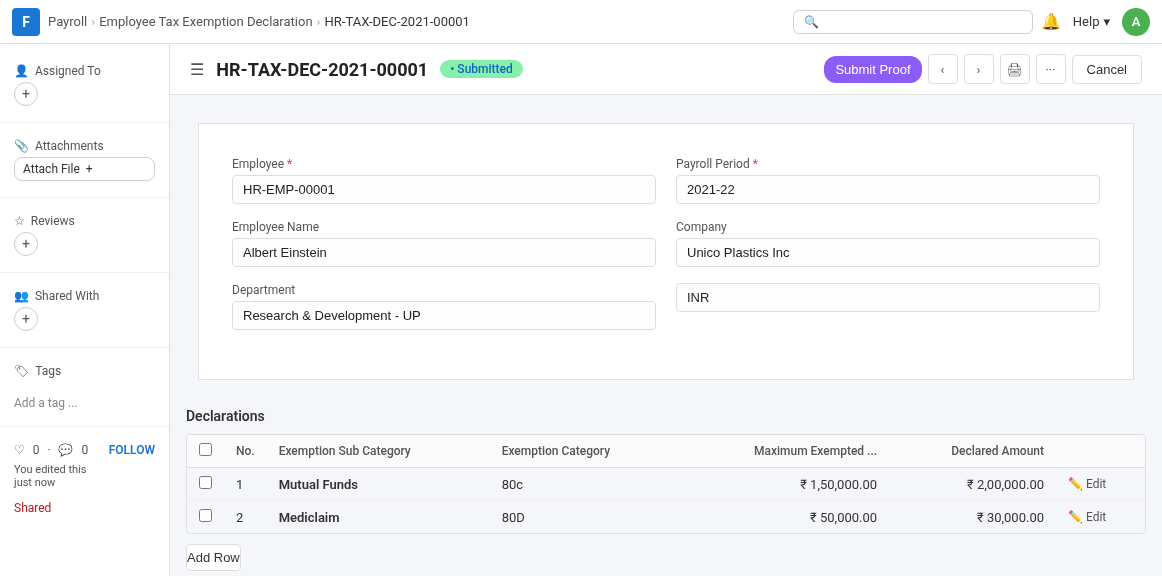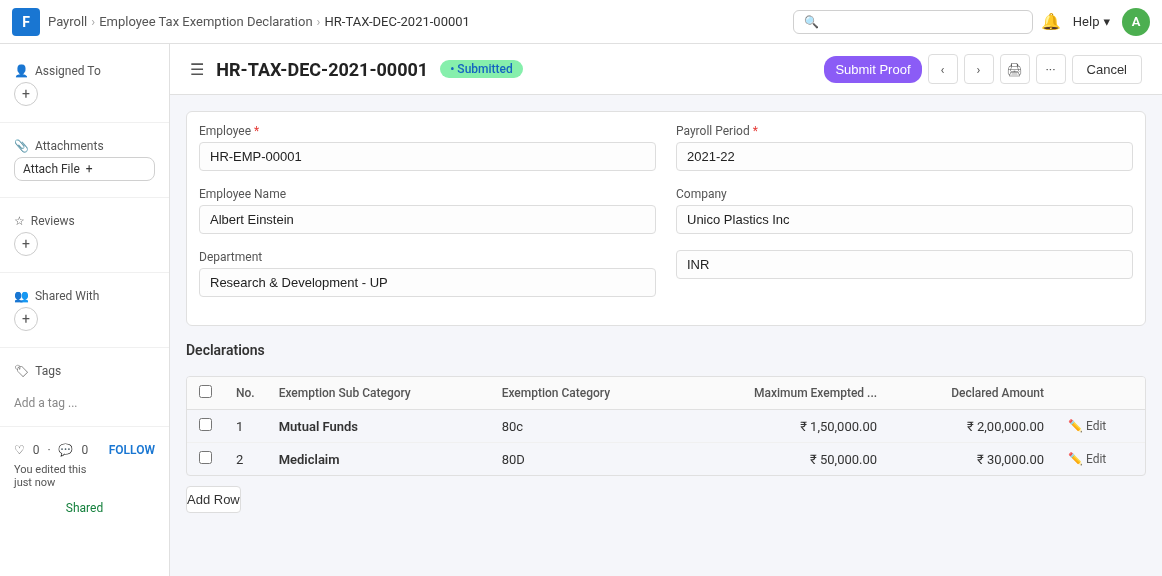--- a/index.html
+++ b/index.html
@@ -46,21 +46,21 @@
       display: flex; align-items: center; gap: 6px; border: 1px solid #d0d0d0; border-radius: 8px;
       padding: 4px 8px; cursor: pointer; font-size: 12px; color: #333; background: #fff; margin-top: 4px;
     }
     .sidebar-divider { border: none; border-top: 1px solid #f0f0f0; margin: 8px 0; }
     .tags-section { padding: 8px 14px; }
     .add-tag { color: #888; font-size: 12px; margin-top: 18px; cursor: pointer; }
     .footer-section { padding: 8px 14px; }
     .follow-row { display: flex; align-items: center; gap: 8px; color: #555; font-size: 12px; margin-bottom: 6px; }
     .follow-btn { color: #1976d2; font-size: 12px; font-weight: 600; cursor: pointer; margin-left: auto; }
     .edited-text { font-size: 11px; color: #555; }
-    .shared-label { color: #15803d; font-size: 12px; padding: 4px 14px 0; text-align: center; }
+    .shared-label { color: #b91c1c; font-size: 12px; padding: 4px 14px 0; }
 
     
     .main-content { flex: 1; overflow-y: auto; padding: 0; }
 
     
     .page-header {
       display: flex; align-items: center; gap: 12px; padding: 10px 20px;
       background: #fff; border-bottom: 1px solid #e0e0e0;
     }
     .hamburger { font-size: 16px; color: #555; cursor: pointer; }
@@ -77,34 +77,34 @@
       width: 30px; height: 30px; border: 1px solid #ddd; border-radius: 4px; background: #fff;
       display: flex; align-items: center; justify-content: center; cursor: pointer; font-size: 13px; color: #555;
     }
     .btn-cancel {
       background: #fff; color: #333; border: 1px solid #ddd; border-radius: 4px;
       padding: 6px 14px; font-size: 13px; cursor: pointer;
     }
 
     
     .form-card {
-      background: #fff; margin: 16px; border-radius: 6px; border: 1px solid #e0e0e0; padding: 12px;
+      background: #fff; margin: 28px; border-radius: 0; border: 1px solid #e0e0e0; padding: 33px;
     }
     .form-row { display: flex; gap: 20px; margin-bottom: 16px; }
     .form-group { flex: 1; }
     .form-label { font-size: 12px; color: #555; margin-bottom: 4px; }
     .form-label .required { color: #e53935; }
     .form-input {
       width: 100%; border: 1px solid #ddd; border-radius: 4px; padding: 6px 10px;
       font-size: 13px; color: #222; background: #fdfdfd;
     }
 
     
     .declarations-section { margin: 0 16px 16px; }
-    .declarations-title { font-size: 14px; font-weight: 600; color: #333; margin-bottom: 18px; }
+    .declarations-title { font-size: 14px; font-weight: 600; color: #333; margin-bottom: 10px; }
     .table-wrapper { border: 1px solid #e0e0e0; border-radius: 4px; overflow: hidden; }
     table { width: 100%; border-collapse: collapse; font-size: 13px; }
     thead tr { background: #fafafa; border-bottom: 1px solid #e0e0e0; }
     th { padding: 8px 12px; text-align: left; color: #555; font-weight: 500; font-size: 12px; }
     th.right, td.right { text-align: right; }
     td { padding: 8px 12px; border-bottom: 1px solid #f0f0f0; color: #333; }
     tbody tr:last-child td { border-bottom: none; }
     .checkbox-col { width: 32px; }
     .no-col { width: 40px; }
     input[type="checkbox"] { cursor: pointer; }

